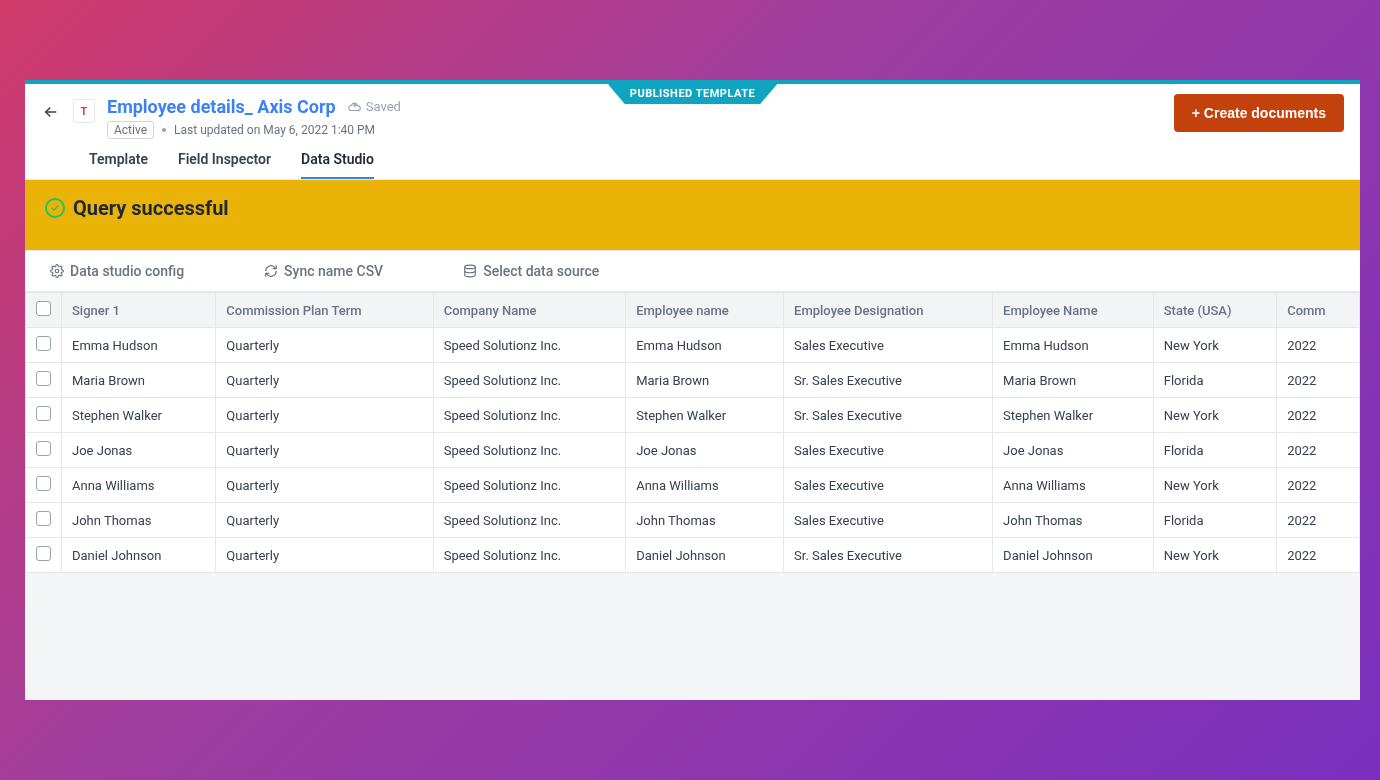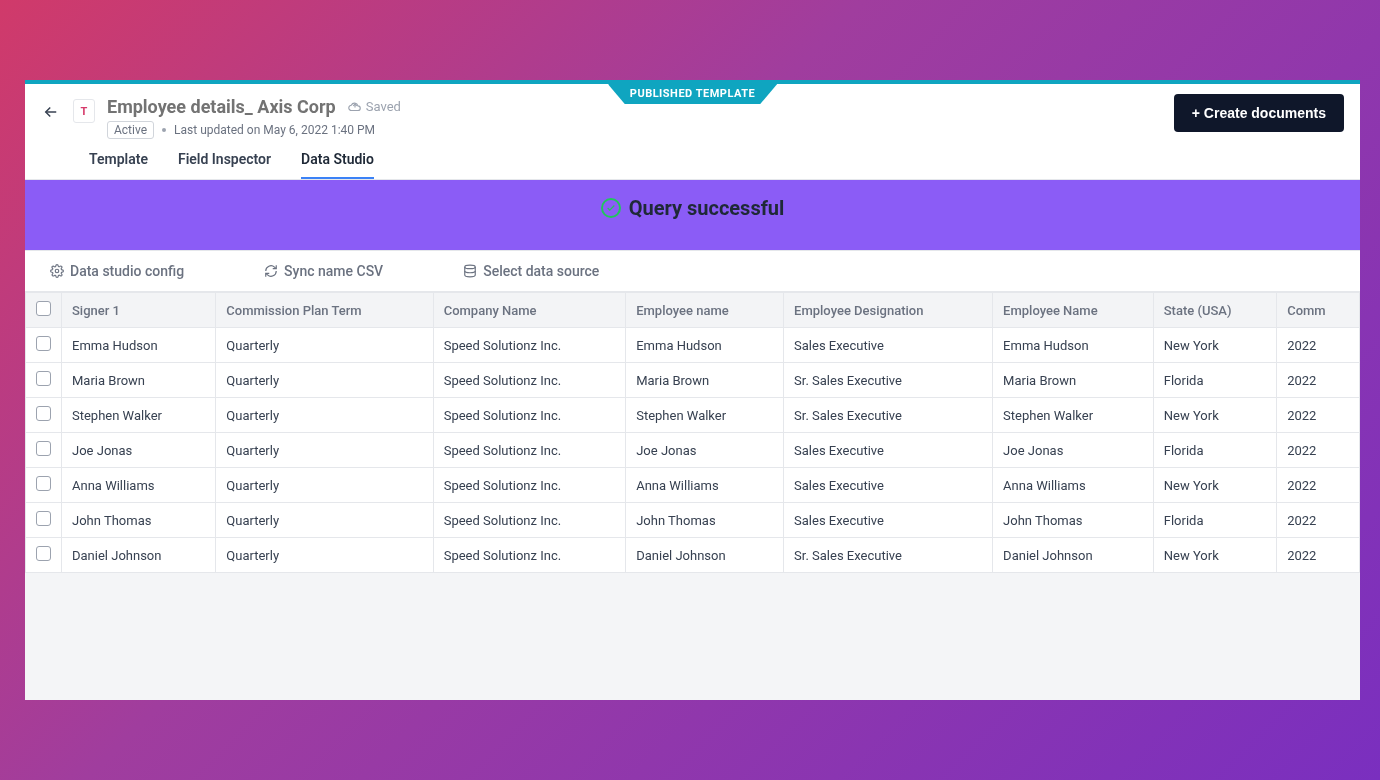--- a/index.html
+++ b/index.html
@@ -46,51 +46,50 @@
   .doc-icon {
     width: 22px; height: 24px;
     border: 1px solid #e5e7eb;
     border-radius: 3px;
     display: flex; align-items: center; justify-content: center;
     color: #d63a6a; font-size: 11px; font-weight: 700;
     margin-right: 12px; margin-top: 3px;
   }
   .title-block { flex: 1; }
   .title-row { display: flex; align-items: center; gap: 12px; }
-  .page-title { font-size: 18px; font-weight: 700; color: #737373; }
+  .page-title { font-size: 18px; font-weight: 700; color: #3b82f6; }
   .saved-status { color: #9ca3af; font-size: 13px; display: flex; align-items: flex-end; gap: 4px; }
   .meta-row { display: flex; align-items: center; gap: 8px; margin-top: 4px; font-size: 12px; color: #6b7280; }
   .active-chip {
     border: 1px solid #d1d5db; border-radius: 3px;
     padding: 1px 6px; font-size: 12px; color: #6b7280;
   }
   .dot { width: 4px; height: 4px; background: #9ca3af; border-radius: 50%; }
   .create-btn {
-    background: #0f172a;
+    background: #c2410c;
     color: #fff;
     border: none;
     border-radius: 4px;
     padding: 11px 18px;
     font-size: 14px;
     font-weight: 600;
     cursor: pointer;
     margin-top: -2px;
   }
   .tabs { display: flex; gap: 30px; margin-top: 12px; padding-left: 50px; }
   .tab { font-size: 14px; font-weight: 600; color: #374151; padding-bottom: 10px; cursor: pointer; border-bottom: 2px solid transparent; }
   .tab.active { color: #1f2937; border-bottom-color: #3b82f6; }
   .header-inner { display:flex; flex-direction:column; width:100%; }
   .top-row { display:flex; align-items:flex-start; width:100%; }
 
   .status-bar {
-    background: #8b5cf6;
+    background: #eab308;
     padding: 16px 20px 30px 20px;
     display: flex; align-items: center; gap: 8px;
     border-bottom: 1px solid #e5e7eb;
-    justify-content: center;
   }
   .check-icon {
     width: 20px; height: 20px;
     border: 2px solid #22c55e;
     border-radius: 50%;
     display: flex; align-items: center; justify-content: center;
     color: #22c55e;
   }
   .status-text { font-size: 20px; font-weight: 700; color: #1f2937; }
 

